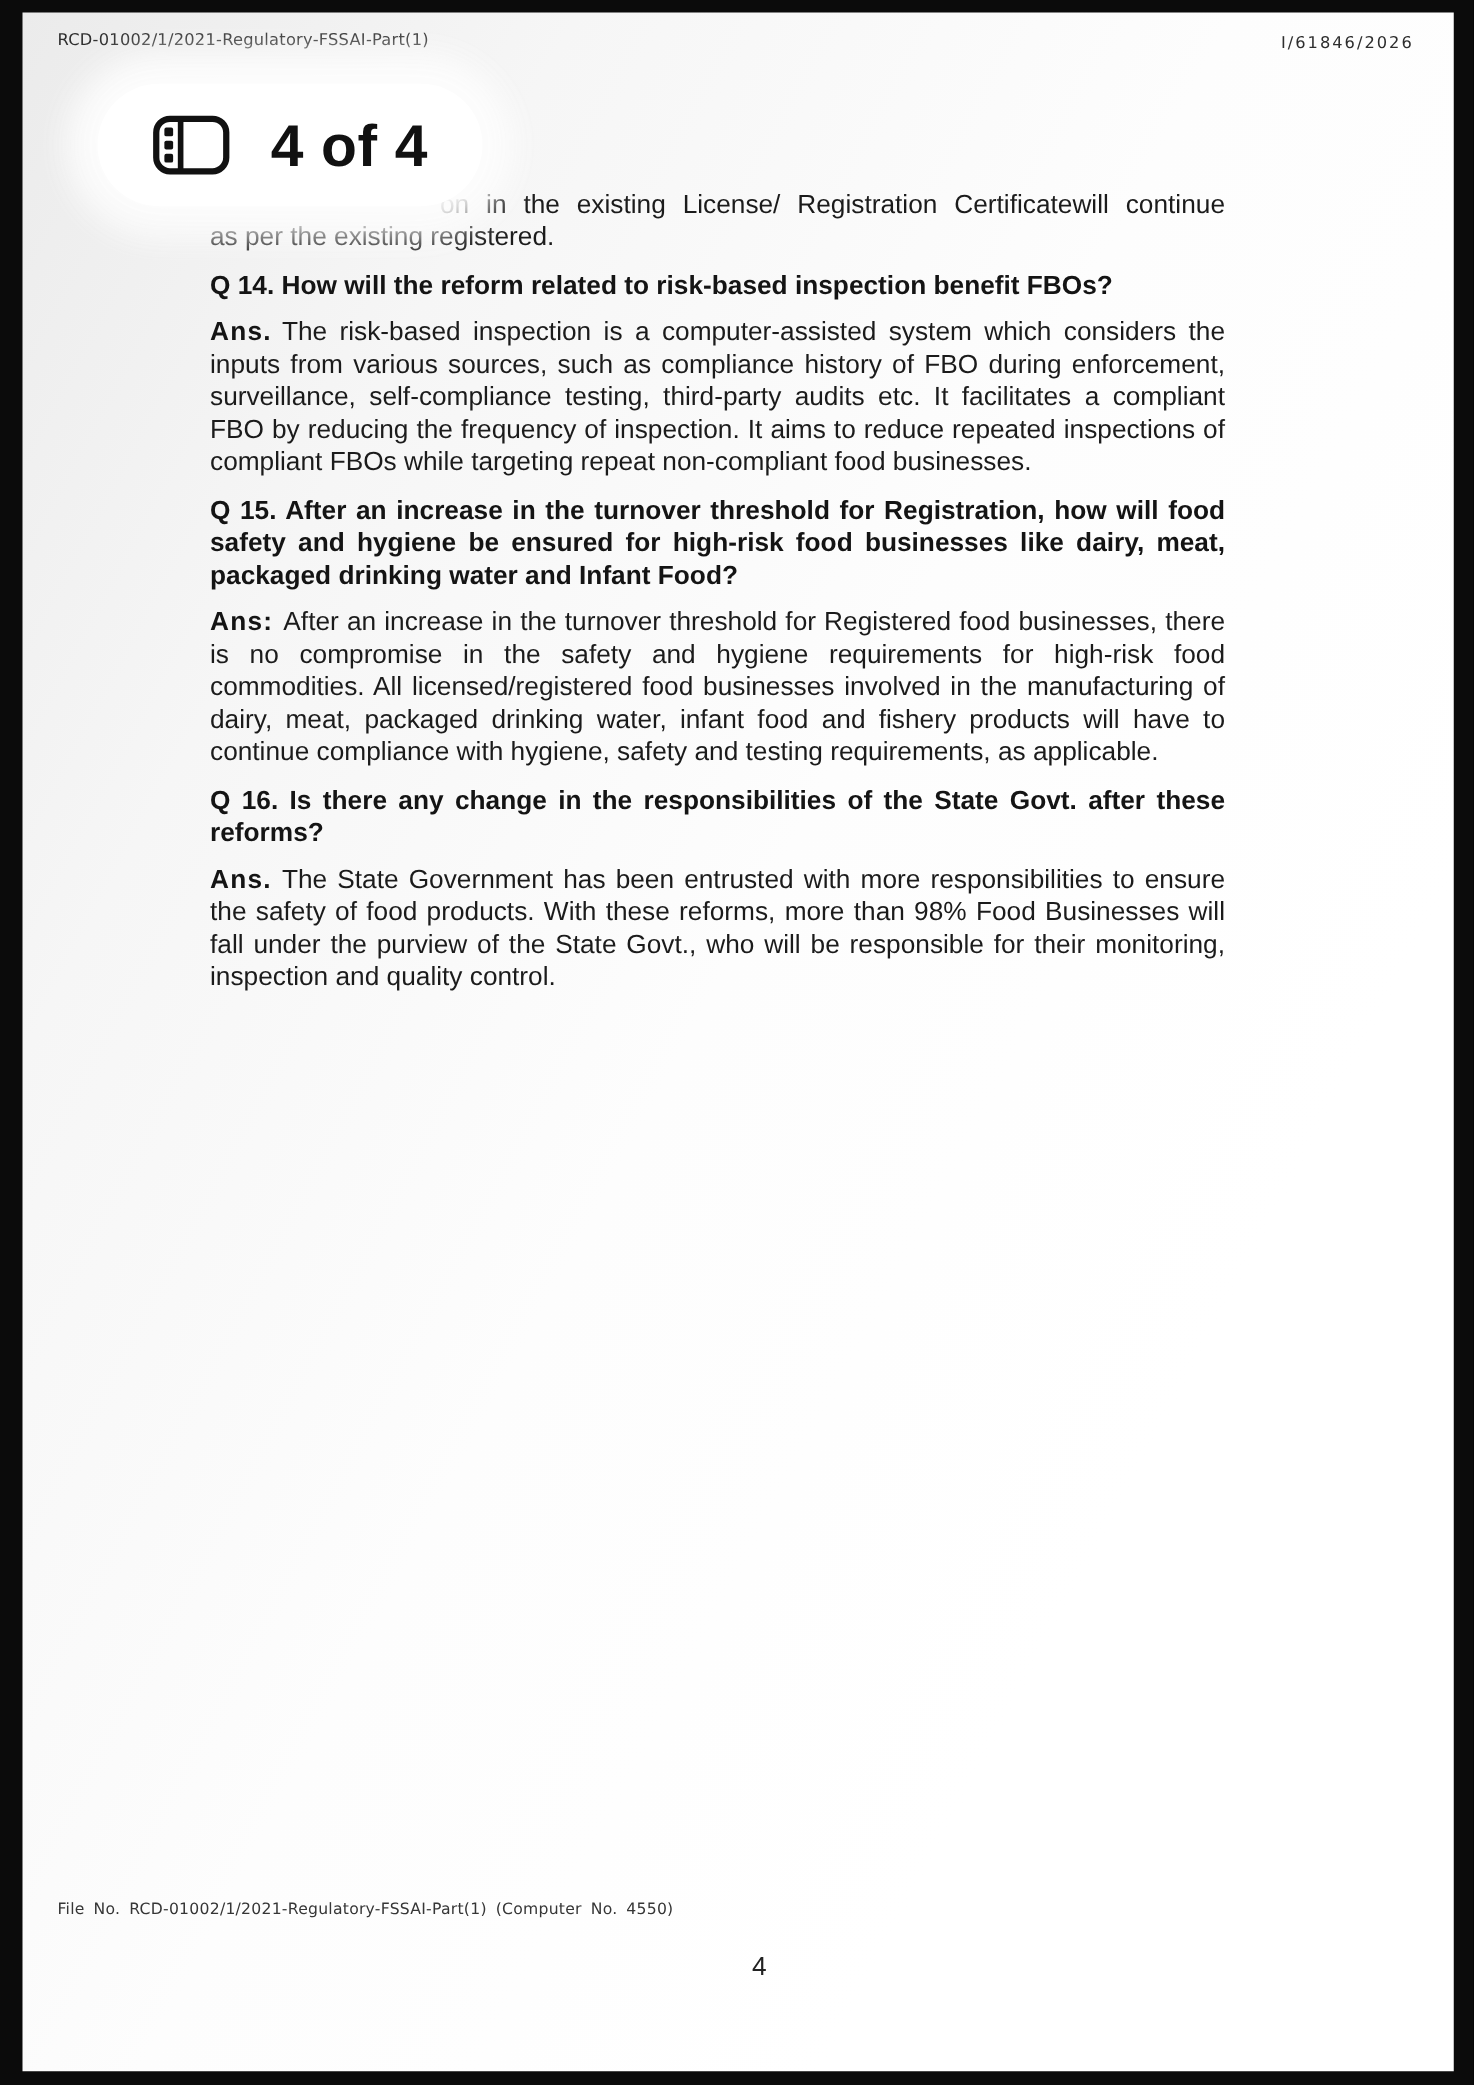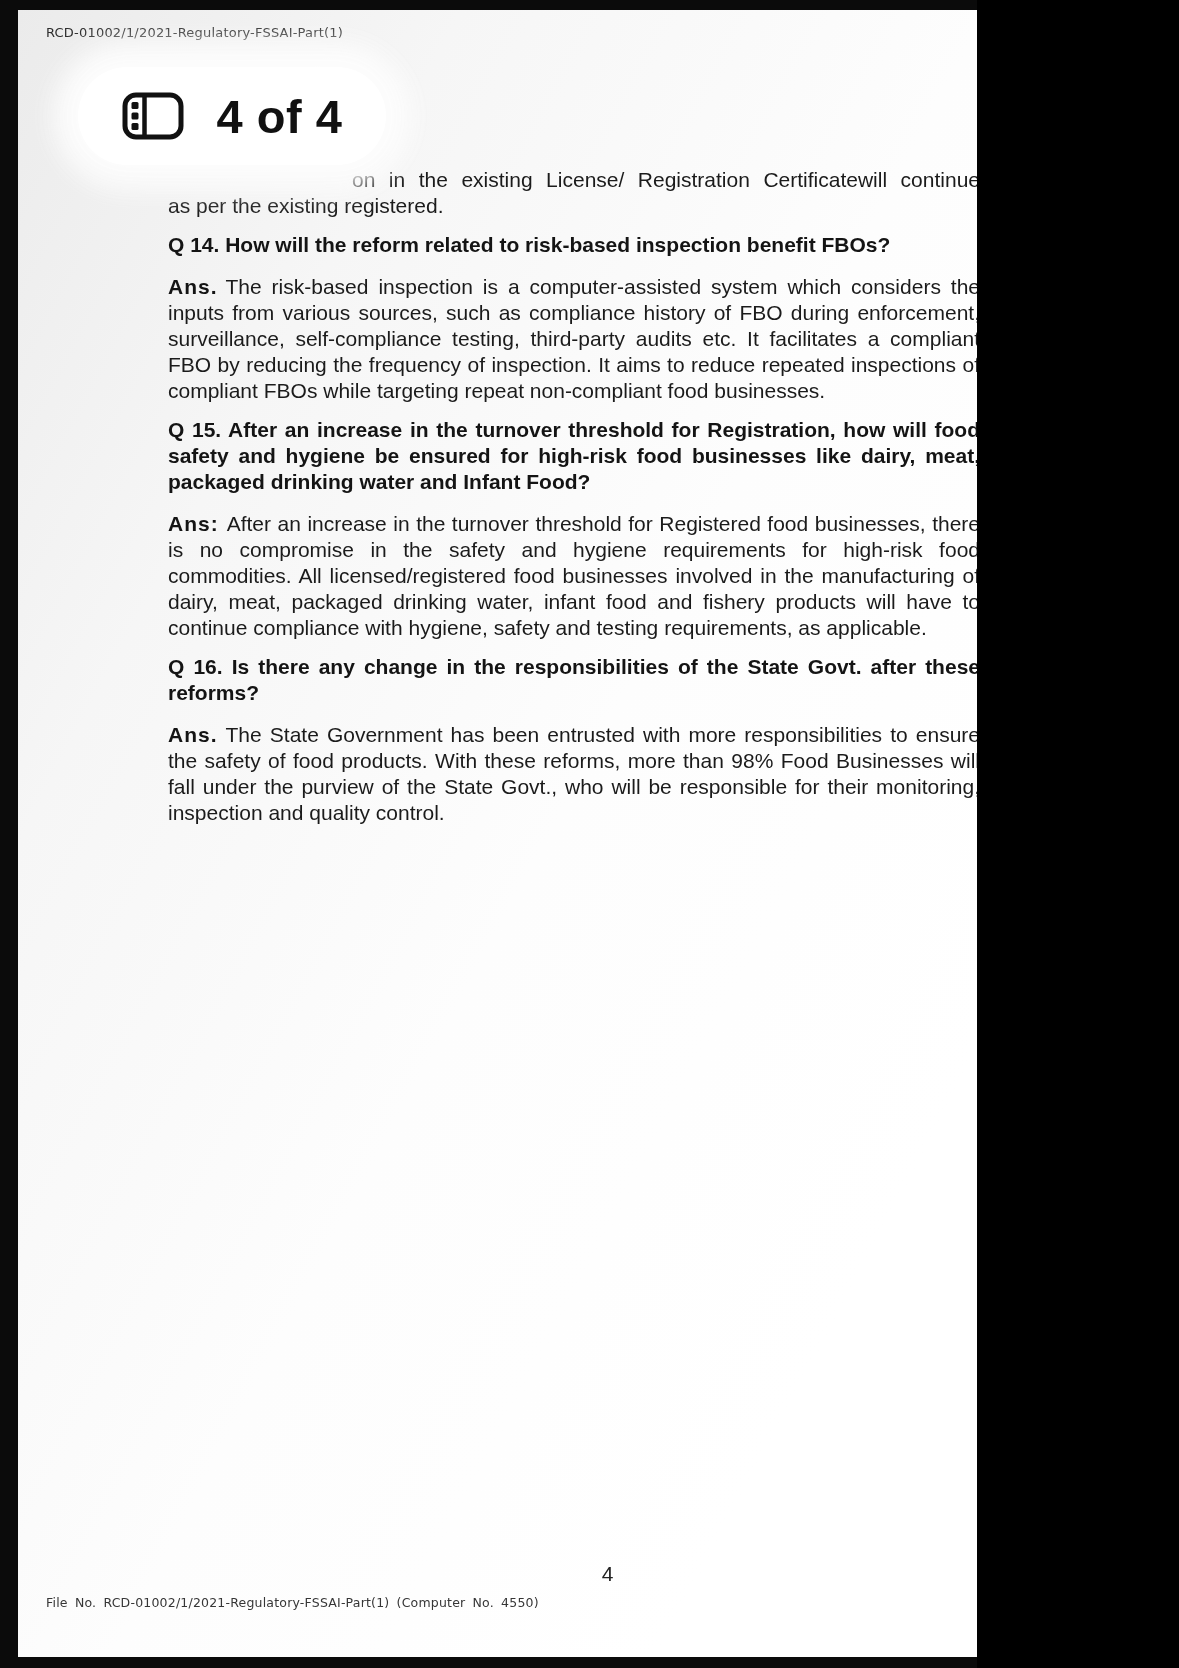--- a/index.html
+++ b/index.html
@@ -1,18 +1,18 @@
 <!DOCTYPE html>
 <html><head>
 <meta charset="utf-8">
 <style>
   html, body { margin: 0; padding: 0; background: #000; }
   .canvas {
     position: relative;
-    width: 977px;
+    width: 1179px;
     height: 1668px;
     background: #0b0b0b;
     overflow: hidden;
     font-family: "Liberation Sans", sans-serif;
   }
   .paper {
     position: absolute;
     left: 18px; top: 10px;
     width: 1145px; height: 1647px;
     background: linear-gradient(118deg, #ebebeb 0%, #f6f6f6 22%, #fdfdfd 48%, #ffffff 75%);
@@ -66,21 +66,21 @@
   }
   .frag-line1 {
     display: block;
     padding-left: 184px;
     text-align: justify;
     text-align-last: justify;
     white-space: nowrap;
     overflow: hidden;
   }
   .frag-line2 { display: block; }
-  .doc-body p { margin: 16px 0 11px 0; }
+  .doc-body p { margin: 0 0 11px 0; }
   .doc-body h3 {
     margin: 13px 0 11px 0;
     font-size: 21px;
     line-height: 26px;
     font-weight: 700;
     text-align: justify;
     color: #141414;
   }
   .ans-label {
     font-weight: 700;
@@ -92,21 +92,21 @@
   .page-num {
     position: absolute;
     left: 0; top: 1552px;
     width: 1179px;
     text-align: center;
     font-size: 21px;
     color: #222;
   }
   .footer {
     position: absolute;
-    left: 28px; top: 1580px;
+    left: 28px; top: 1504px;
     font-family: "DejaVu Sans", sans-serif;
     font-size: 12.5px;
     color: #363636;
     letter-spacing: 0.2px;
     word-spacing: 3px;
     line-height: 25px;
   }
 </style>
 </head>
 <body>

